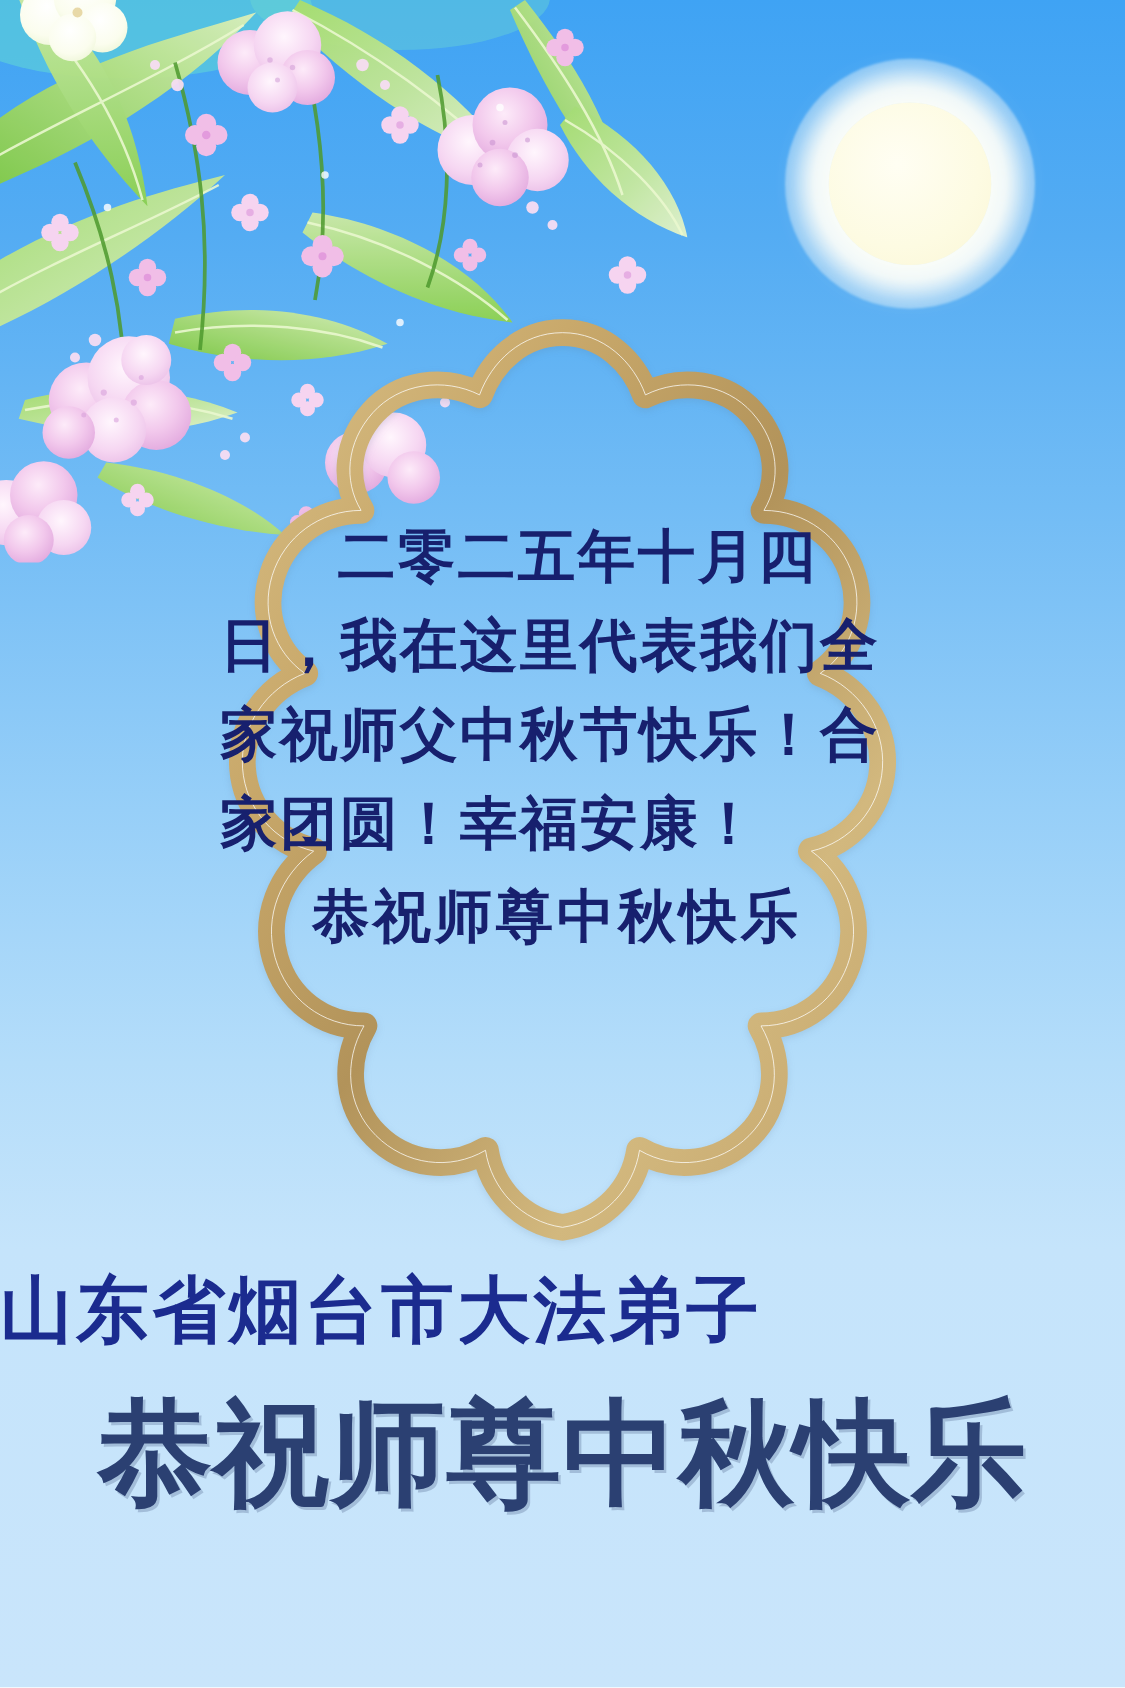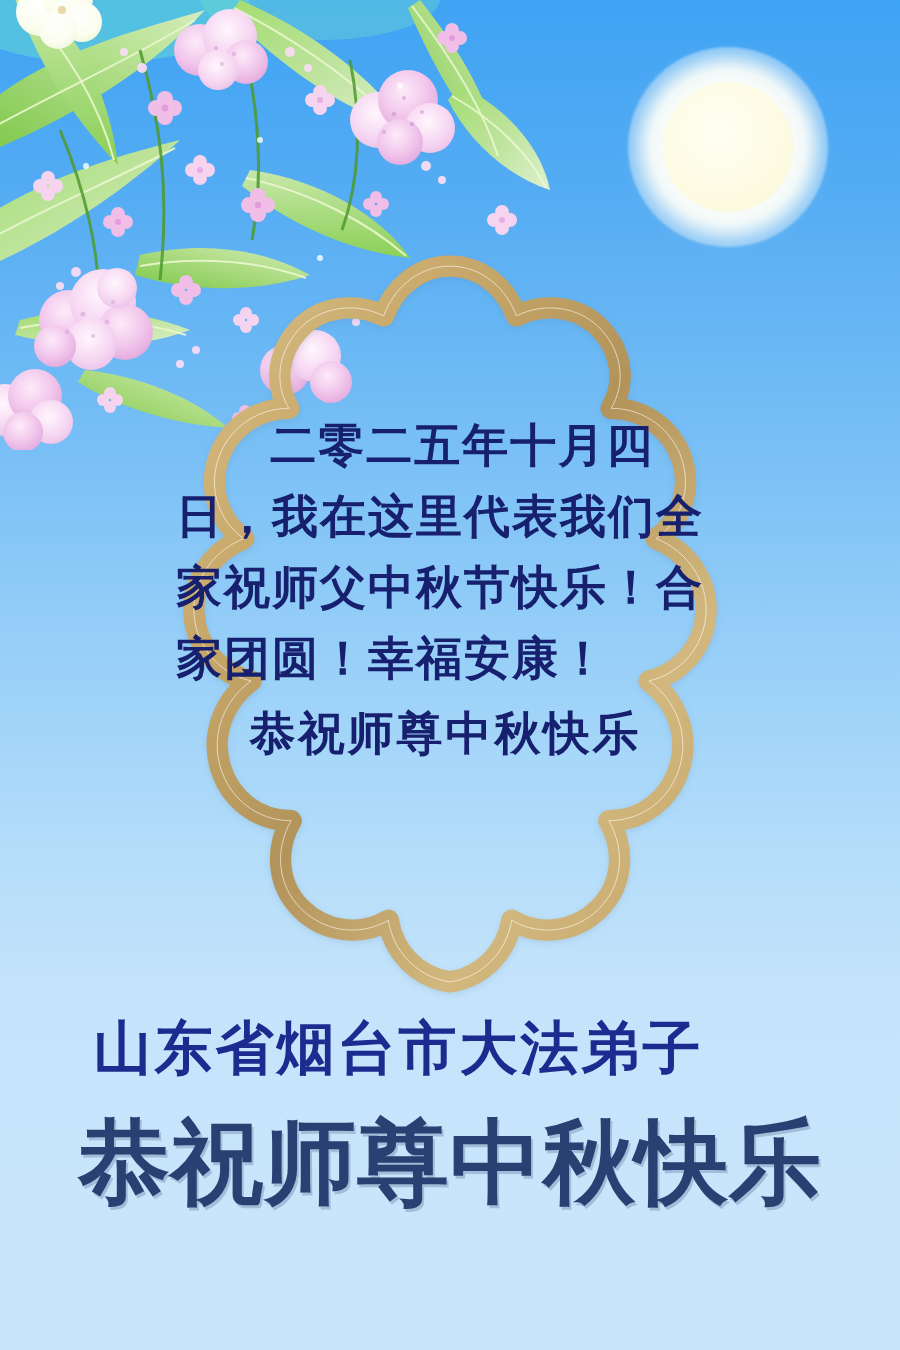--- a/index.html
+++ b/index.html
@@ -56,21 +56,21 @@
     line-height:71px;
     letter-spacing:2px;
   }
   #letter .p{margin:0;text-indent:2.05em;}
   #letter .date{
     margin:4px 0 0 0;text-indent:1.6em;letter-spacing:3px;
   }
 
   
   #signature{
-    position:absolute;left:14px;top:1014px;width:769px;text-align:center;
+    position:absolute;left:0;top:1014px;width:769px;
     color:#1B2B8F;
     font-family:"DejaVu Serif","Liberation Serif",serif;
     font-weight:700;
     font-size:58px;
     line-height:68px;
     letter-spacing:3px;
   }
 
   
   #greeting{

